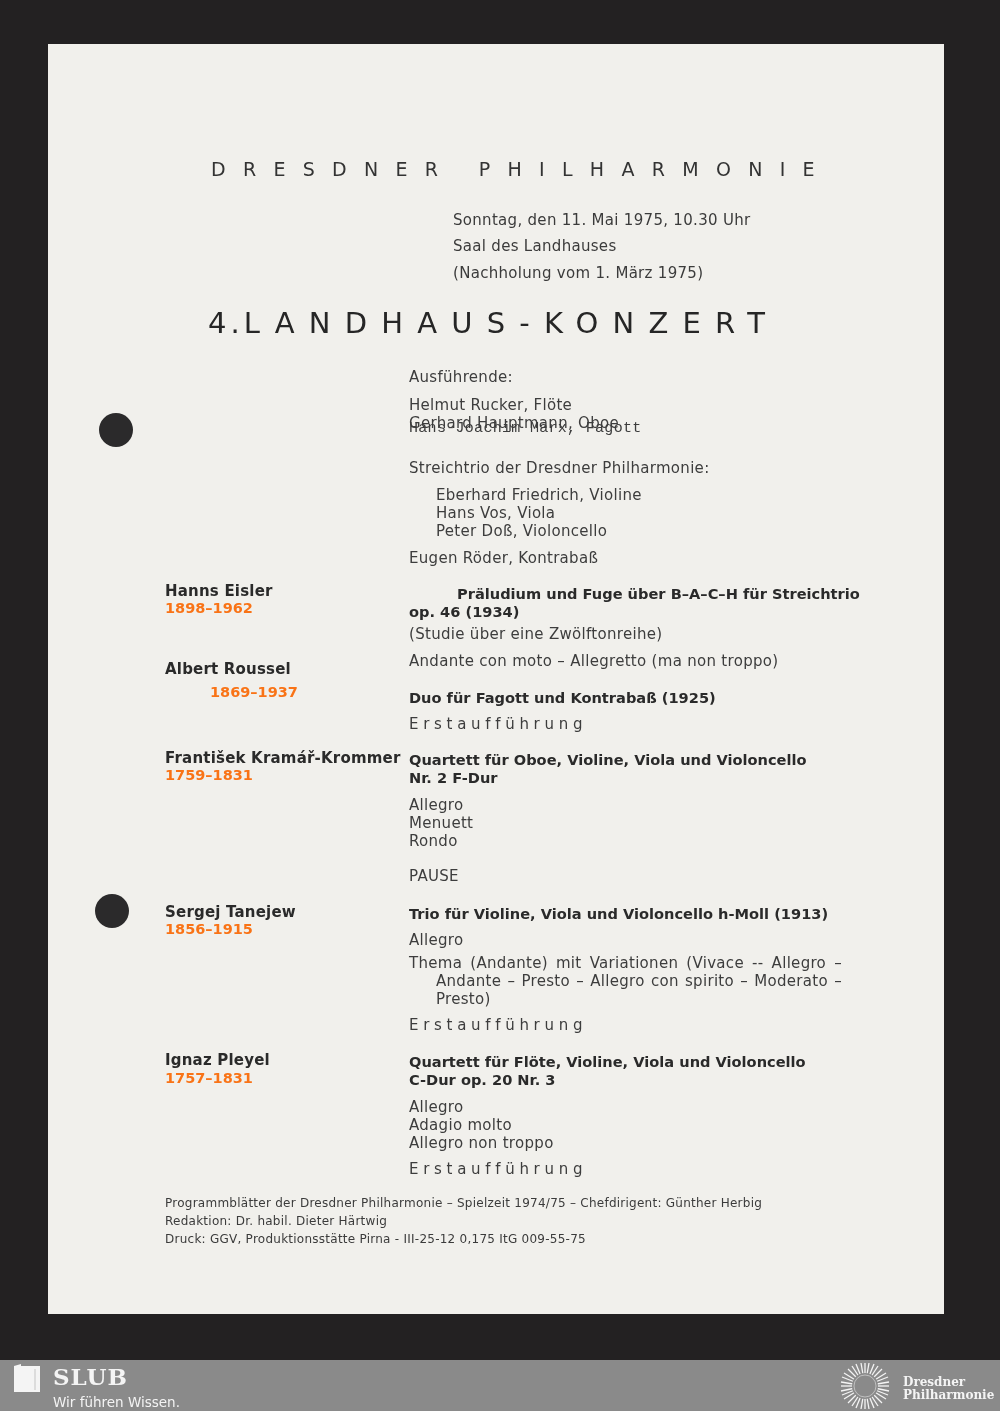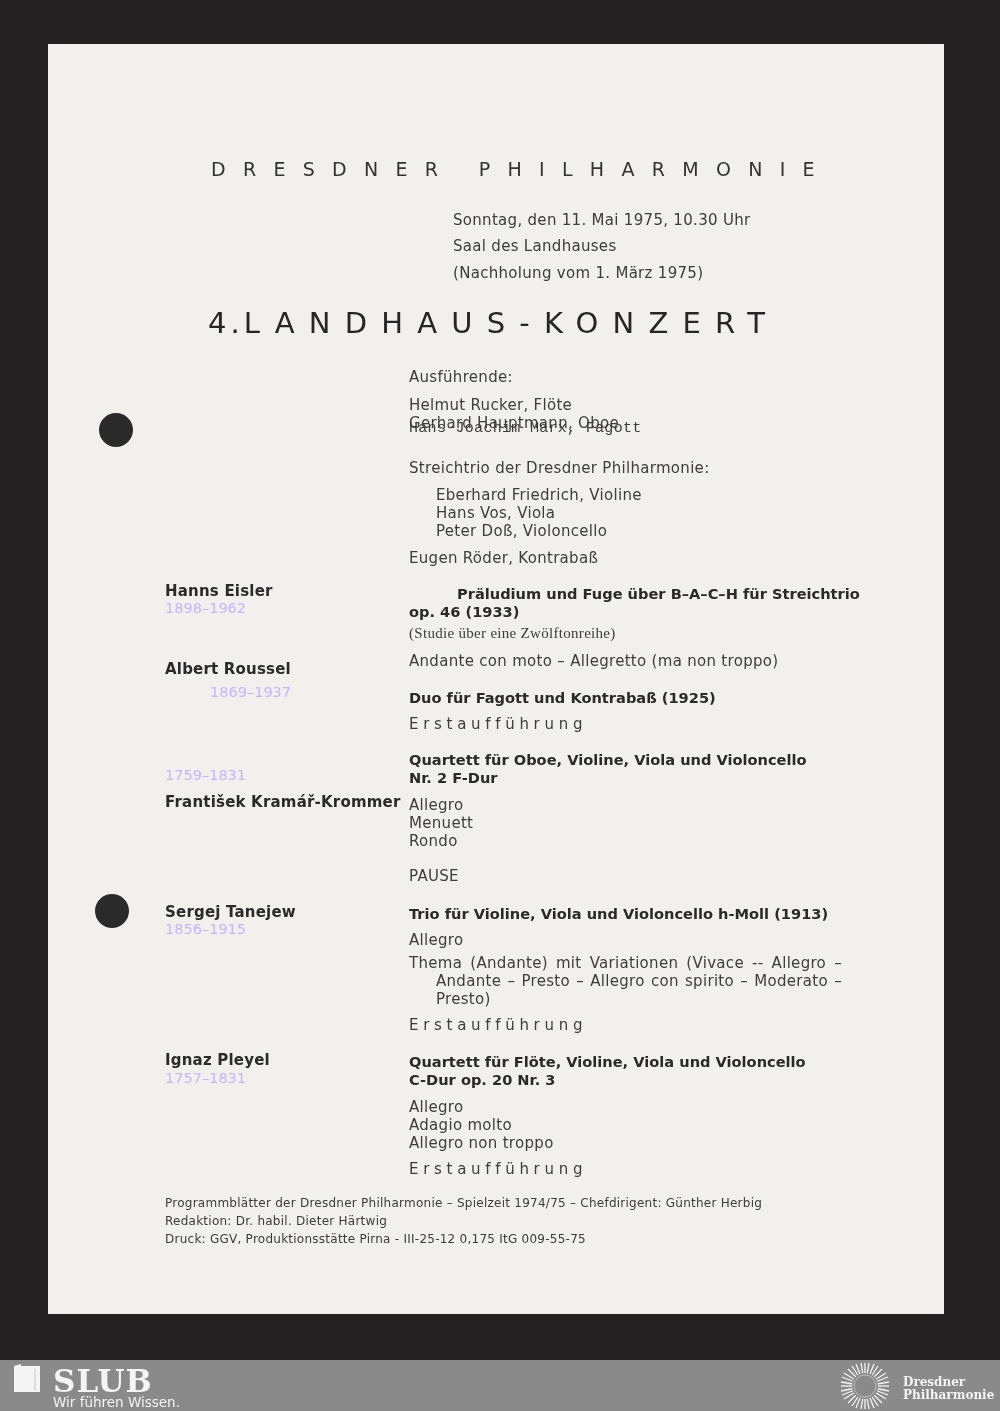--- a/index.html
+++ b/index.html
@@ -24,31 +24,31 @@
   }
   .info { left:409px; font-size:15px; color:#3b3b3b; letter-spacing:0.3px; }
   .title {
     left:164px; top:306px; font-size:29px; letter-spacing:14.2px; color:#262626;
   }
   .title .num { letter-spacing:4px; }
   .rcol { position:absolute; left:409px; font-size:15px; color:#3d3d3d; letter-spacing:0.3px; white-space:nowrap; }
   .rcol.ind { left:436px; }
   .lh { line-height:18px; }
   .comp { position:absolute; left:165px; font-size:15px; font-weight:bold; color:#2a2a2a; white-space:nowrap; letter-spacing:0.2px; }
-  .dates { position:absolute; left:165px; font-size:14.5px; color:#c4b5fd; white-space:nowrap; }
+  .dates { position:absolute; left:165px; font-size:14.5px; color:#f97316; white-space:nowrap;font-weight:bold; }
   .work { position:absolute; left:409px; font-size:14.6px; font-weight:bold; color:#2a2a2a; white-space:nowrap; line-height:18px; }
   .spaced { letter-spacing:4.7px; }
   .just { width:406px; white-space:normal; text-align:justify; line-height:18px; }
   .hang { padding-left:27px; text-indent:-27px; }
   .foot { position:absolute; left:165px; font-size:12px; color:#3b3b3b; white-space:nowrap; letter-spacing:0.25px; }
   .bar {
     position:absolute; left:0; top:1360px; width:1000px; height:51px; background:#8a8a8a;
   }
   .slub-icon { position:absolute; left:14px; top:1364px; width:26px; height:28px; }
-  .slub-name { position:absolute; left:53px; top:1363px; font-family:"DejaVu Serif", serif; font-weight:bold; font-size:31px; color:#f4f4f4; letter-spacing:1px; }
+  .slub-name { position:absolute; left:53px; top:1363px; font-family:"DejaVu Serif", serif; font-weight:bold; font-size:23px; color:#f4f4f4; letter-spacing:1px; }
   .slub-tag { position:absolute; left:53px; top:1394px; font-size:13.5px; color:#f4f4f4; }
   .dp-icon { position:absolute; left:840px; top:1362px; width:50px; height:48px; }
   .dp-name { position:absolute; left:903px; top:1376px; font-family:"DejaVu Serif", serif; font-size:12px; line-height:13px; color:#f4f4f4; font-weight:bold; }
 </style>
 </head>
 <body>
 
 <div class="paper"></div>
 <div class="hole" style="left:99px;top:413px;"></div>
 <div class="hole" style="left:95px;top:894px;"></div>
@@ -65,30 +65,30 @@
 <div class="rcol lh" style="top:420px;font-family:Liberation Mono, monospace;">Hans-Joachim Marx, Fagott</div>
 <div class="rcol" style="top:459px;">Streichtrio der Dresdner Philharmonie:</div>
 <div class="rcol ind lh" style="top:486px;">Eberhard Friedrich, Violine</div>
 <div class="rcol ind lh" style="top:504px;">Hans Vos, Viola</div>
 <div class="rcol ind lh" style="top:522px;">Peter Doß, Violoncello</div>
 <div class="rcol" style="top:549px;">Eugen Röder, Kontrabaß</div>
 
 <div class="comp" style="top:582px;">Hanns Eisler</div>
 <div class="dates" style="top:600px;">1898–1962</div>
 <div class="work" style="top:585px;margin-left:48px;">Präludium und Fuge über B–A–C–H für Streichtrio</div>
-<div class="work" style="top:603px;">op. 46 (1933)</div>
-<div class="rcol" style="top:625px;font-family:Liberation Serif, serif;">(Studie über eine Zwölftonreihe)</div>
+<div class="work" style="top:603px;">op. 46 (1934)</div>
+<div class="rcol" style="top:625px;">(Studie über eine Zwölftonreihe)</div>
 <div class="rcol" style="top:652px;">Andante con moto – Allegretto (ma non troppo)</div>
 
 <div class="comp" style="top:660px;">Albert Roussel</div>
 <div class="dates" style="top:684px;margin-left:45px;">1869–1937</div>
 <div class="work" style="top:689px;">Duo für Fagott und Kontrabaß (1925)</div>
 <div class="rcol spaced" style="top:715px;">Erstaufführung</div>
 
-<div class="comp" style="top:793px;text-align:right;">František Kramář-Krommer</div>
+<div class="comp" style="top:749px;text-align:right;">František Kramář-Krommer</div>
 <div class="dates" style="top:767px;">1759–1831</div>
 <div class="work" style="top:751px;">Quartett für Oboe, Violine, Viola und Violoncello</div>
 <div class="work" style="top:769px;">Nr. 2 F-Dur</div>
 <div class="rcol lh" style="top:796px;">Allegro</div>
 <div class="rcol lh" style="top:814px;">Menuett</div>
 <div class="rcol lh" style="top:832px;">Rondo</div>
 <div class="rcol" style="top:867px;">PAUSE</div>
 
 <div class="comp" style="top:903px;">Sergej Tanejew</div>
 <div class="dates" style="top:921px;">1856–1915</div>

